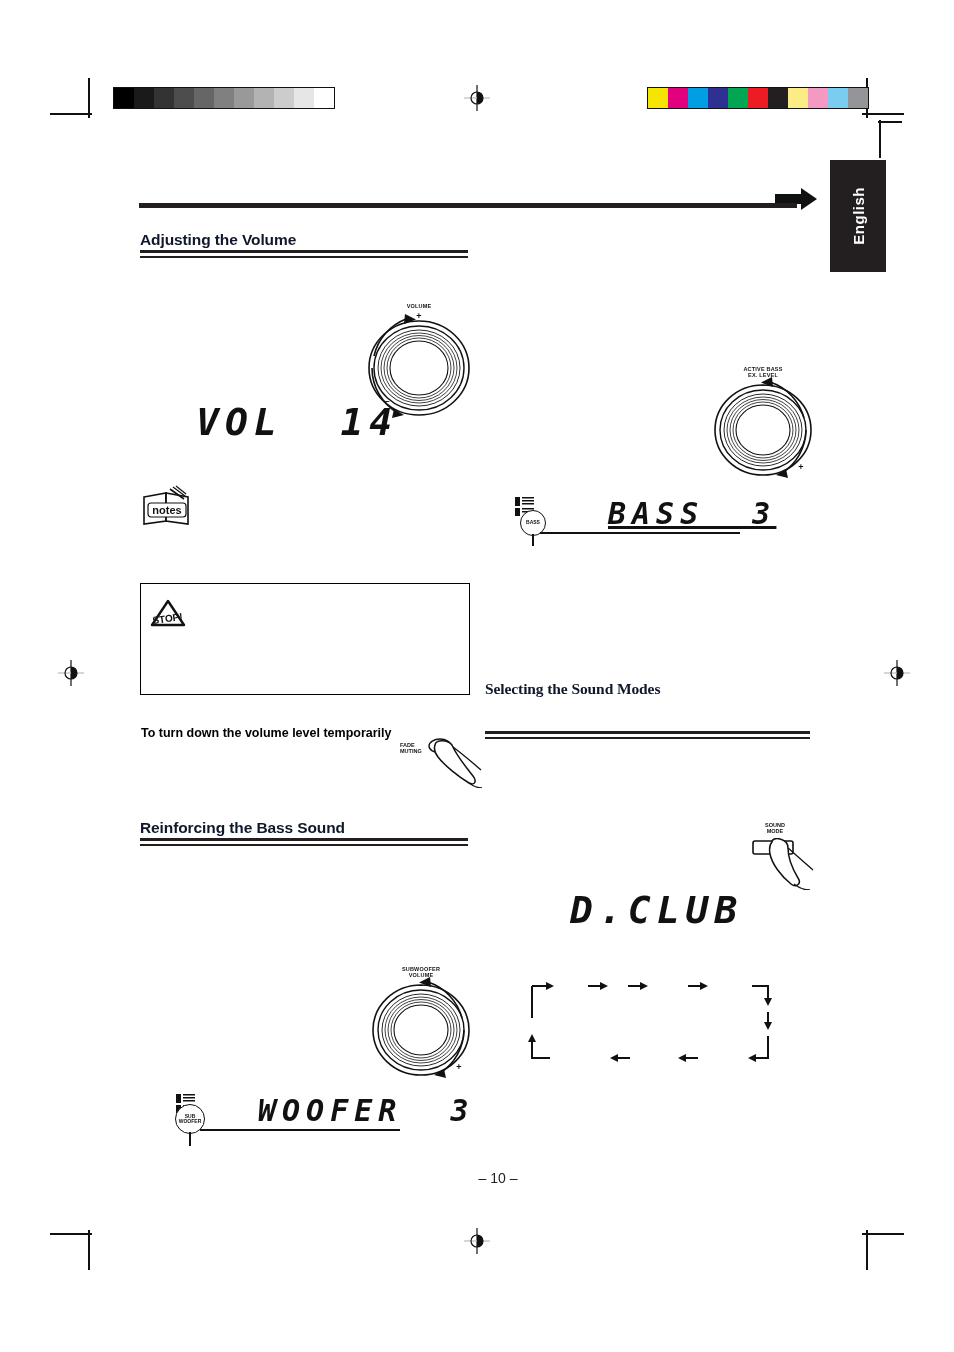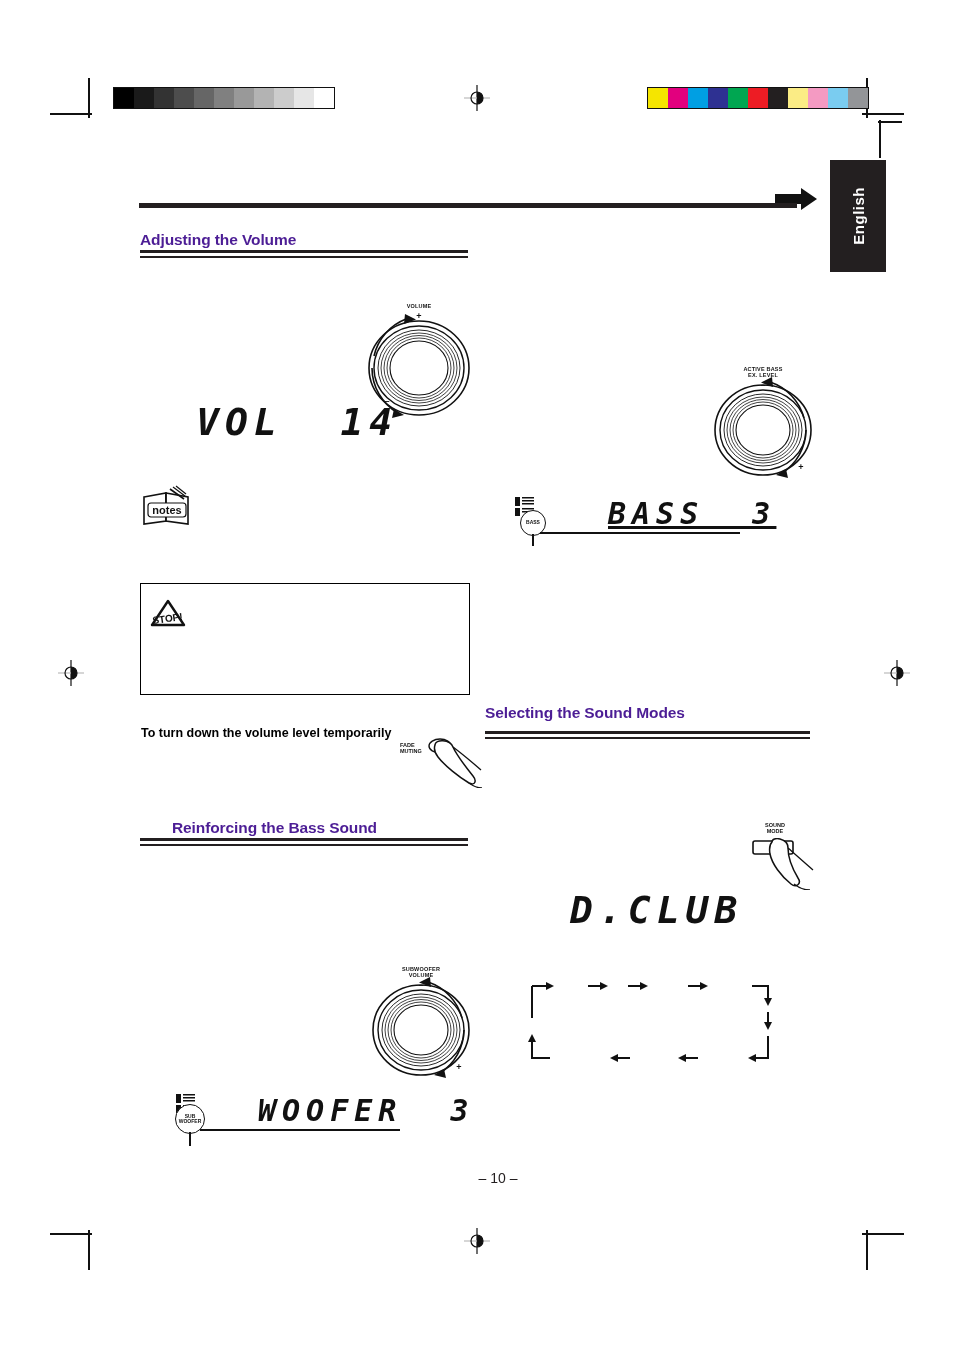--- a/index.html
+++ b/index.html
@@ -60,21 +60,21 @@
   .lang-tab .vtext {
     writing-mode: vertical-rl;
     transform: rotate(180deg);
   }
 
   
   .heading {
     position: absolute;
     font-weight: bold;
     font-size: 15.5px;
-    color: #4c1d95;
+    color: #0f172a;
     letter-spacing: -0.1px;
     white-space: nowrap;
   }
   .rule-thick {
     position: absolute;
     background: #231f20;
     height: 5px;
   }
   .rule-thin {
     position: absolute;
@@ -319,21 +319,21 @@
 
   <div class="btn-label" style="left:400px; top:742px; width:34px; text-align:left;">FADE
 MUTING</div>
   <svg style="position:absolute; left:425px; top:736px; width:58px; height:52px;" viewBox="0 0 58 52">
     <ellipse cx="15" cy="10" rx="11" ry="7" fill="#fff" stroke="#111" stroke-width="1.4"></ellipse>
     <path d="M10 9 C10 3, 25 3, 28 11 C32 20, 40 30, 48 40 C52 45, 50 50, 44 47 C34 41, 20 30, 13 21 C9 16, 9 12, 10 9 Z" fill="#fff" stroke="#111" stroke-width="1.5"></path>
     <path d="M28 11 C36 17, 48 27, 56 34" fill="none" stroke="#111" stroke-width="1.3"></path>
     <path d="M44 47 C48 50, 53 52, 57 52" fill="none" stroke="#111" stroke-width="1.3"></path>
   </svg>
 
-  <div class="heading" style="left:140px; top:819px;margin-left:32px;">Reinforcing the Bass Sound</div>
+  <div class="heading" style="left:140px; top:819px;">Reinforcing the Bass Sound</div>
   <div class="rule-med" style="left:140px; top:838px; width:328px;"></div>
   <div class="rule-thin" style="left:140px; top:844px; width:328px; height:1.5px;"></div>
 
   <div class="knob" style="left:712px; top:382px; width:102px; height:96px;">
     <svg viewBox="0 0 102 96" width="102" height="96">
       <ellipse cx="51" cy="48" rx="48" ry="45" fill="#fff" stroke="#111" stroke-width="1.6"></ellipse>
       <ellipse cx="51" cy="48" rx="43" ry="40" fill="#fff" stroke="#111" stroke-width="1.4"></ellipse>
       <ellipse cx="51" cy="48" rx="39" ry="36" fill="none" stroke="#111" stroke-width="0.9"></ellipse>
       <ellipse cx="51" cy="48" rx="36" ry="33" fill="none" stroke="#111" stroke-width="0.8"></ellipse>
       <ellipse cx="51" cy="48" rx="33" ry="30.5" fill="none" stroke="#111" stroke-width="0.8"></ellipse>
@@ -396,21 +396,21 @@
     <rect x="1" y="12" width="5" height="8" fill="#111"></rect>
     <rect x="8" y="12" width="12" height="1.5" fill="#111"></rect>
     <rect x="8" y="15" width="12" height="1.5" fill="#111"></rect>
   </svg>
   <div class="callout-circle" style="left:175px; top:1104px; width:28px; height:28px; font-size:5px;">SUB
 WOOFER</div>
   <div class="callout-stem" style="left:189px; top:1132px; height:14px;"></div>
   <div class="lcd lcd-mid" style="left:258px; top:1093px;">WOOFER  3</div>
   <div class="display-underline" style="left:200px; top:1129px; width:200px;"></div>
 
-  <div class="heading" style="left:485px; top:704px;">Selecting the Sound Modes</div>
+  <div class="heading" style="left:485px; top:680px;font-family:Liberation Serif, serif;">Selecting the Sound Modes</div>
   <div class="rule-med" style="left:485px; top:731px; width:325px;"></div>
   <div class="rule-thin" style="left:485px; top:737px; width:325px; height:1.5px;"></div>
 
   <div class="btn-label" style="left:755px; top:822px; width:40px;">SOUND
 MODE</div>
   <svg style="position:absolute; left:752px; top:838px; width:62px; height:52px;" viewBox="0 0 62 52">
     <rect x="1" y="3" width="40" height="13" rx="2" fill="#fff" stroke="#111" stroke-width="1.6"></rect>
     <path d="M20 4 C20 -2, 36 0, 36 10 C36 20, 40 30, 46 40 C50 46, 44 50, 39 46 C29 38, 20 26, 18 16 C17 10, 18 6, 20 4 Z" fill="#fff" stroke="#111" stroke-width="1.5"></path>
     <path d="M36 10 C44 17, 54 26, 61 32" fill="none" stroke="#111" stroke-width="1.3"></path>
     <path d="M42 46 C47 50, 52 52, 58 52" fill="none" stroke="#111" stroke-width="1.3"></path>

